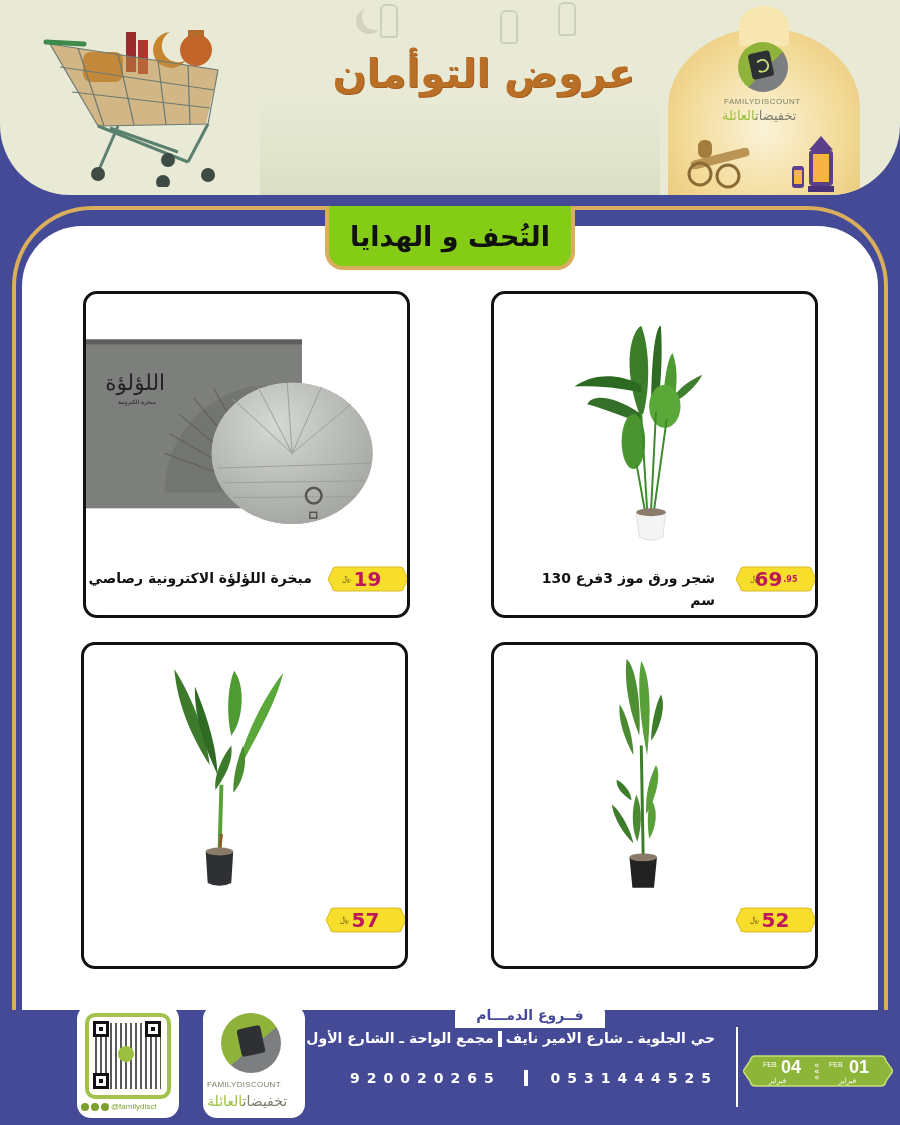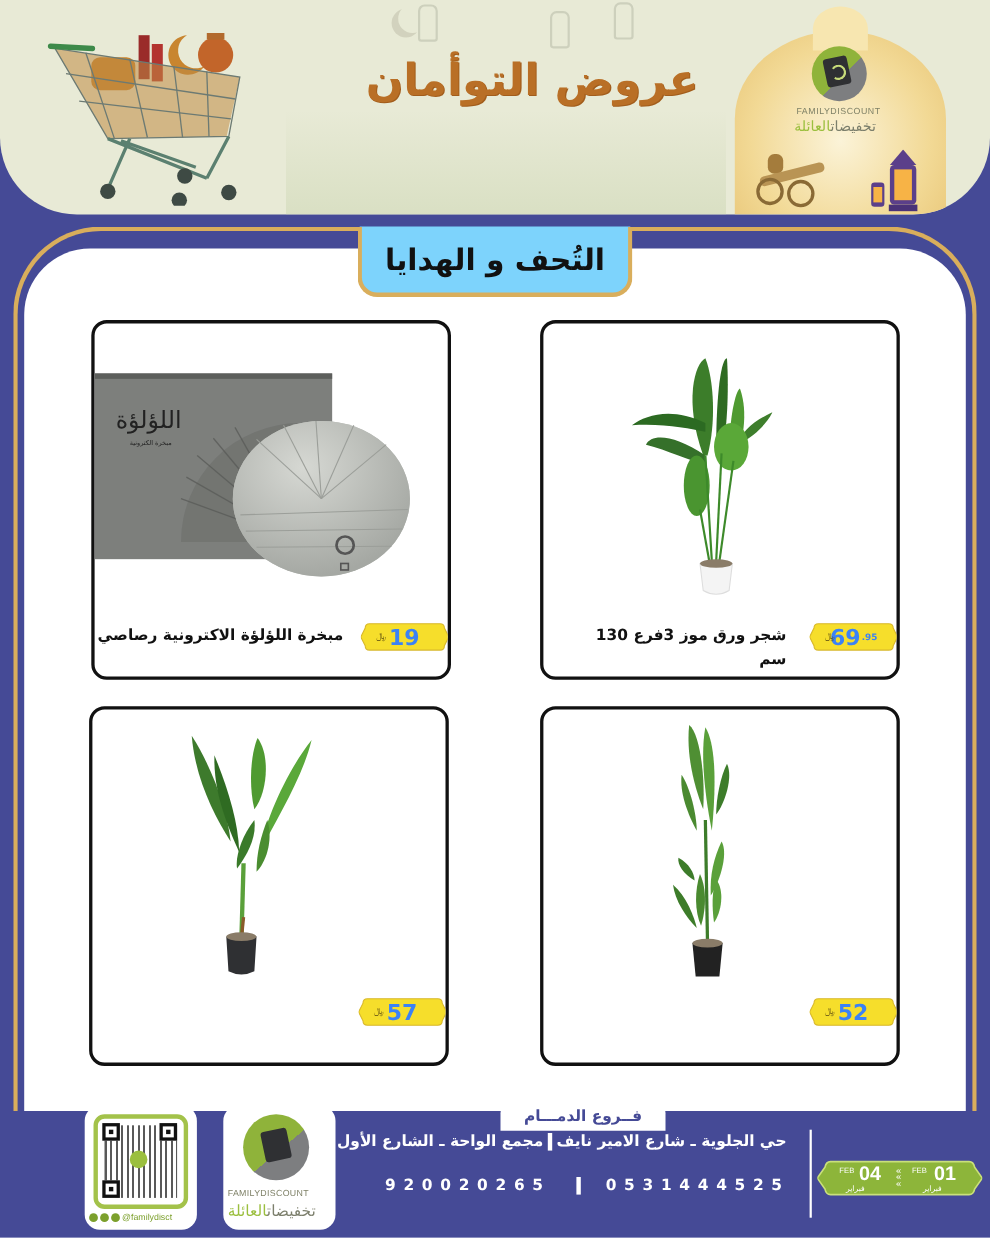--- a/index.html
+++ b/index.html
@@ -79,21 +79,21 @@
     position: absolute; left: 12px; top: 206px; width: 876px; height: 830px;
     border: 4px solid #d9ae5c; border-bottom: none;
     border-radius: 80px 80px 0 0;
   }
   .main {
     position: absolute; left: 22px; top: 226px; width: 856px; height: 800px;
     background: #ffffff; border-radius: 60px 60px 0 0;
   }
   .section-tag {
     position: absolute; left: 325px; top: 206px; width: 250px; height: 64px;
-    background: #7dd3fc; border: 4px solid #d9ae5c; border-top: none;
+    background: #84cc16; border: 4px solid #d9ae5c; border-top: none;
     border-radius: 0 0 18px 18px;
     display: flex; align-items: center; justify-content: center;
   }
   .section-tag span {
     font-size: 27px; font-weight: bold; color: #111; direction: rtl;
   }
 
   
   .card {
     position: absolute; width: 327px; height: 327px; background: #fff;
@@ -104,21 +104,21 @@
     position: absolute; direction: rtl; font-size: 14px; font-weight: bold; color: #111;
     line-height: 22px; text-align: right;
   }
   .price {
     position: absolute; width: 80px; height: 30px;
   }
   .price svg { position: absolute; left: 0; top: 0; }
   .price .num {
     position: absolute; left: 0; top: 0; width: 80px; height: 30px;
     display: flex; align-items: center; justify-content: center;
-    font-size: 20px; font-weight: bold; color: #3b82f6; font-family: "DejaVu Sans", sans-serif;
+    font-size: 20px; font-weight: bold; color: #be185d; font-family: "DejaVu Sans", sans-serif;
   }
   .price .num sup { font-size: 8px; margin-left: 1px; vertical-align: super; }
   .price .cur {
     position: absolute; left: 14px; top: 10px; font-size: 8px; color: #5a4a10;
   }
   .footer-band {
     position: absolute; left: 0; top: 1010px; width: 900px; height: 115px; background: #454a96;
   }
   .qr-card {
     position: absolute; left: 77px; top: 1005px; width: 102px; height: 113px; background: #fff;

